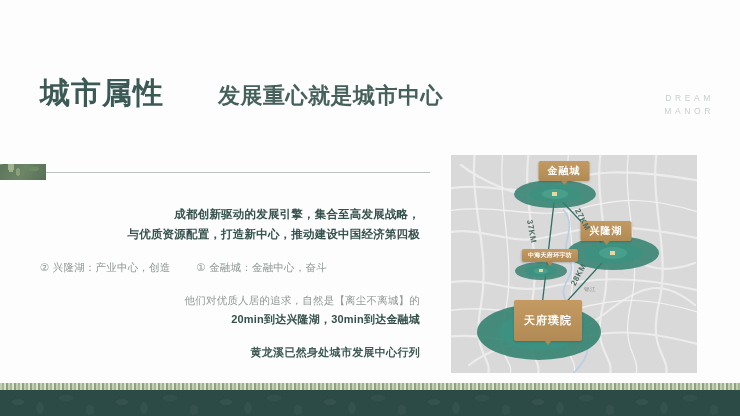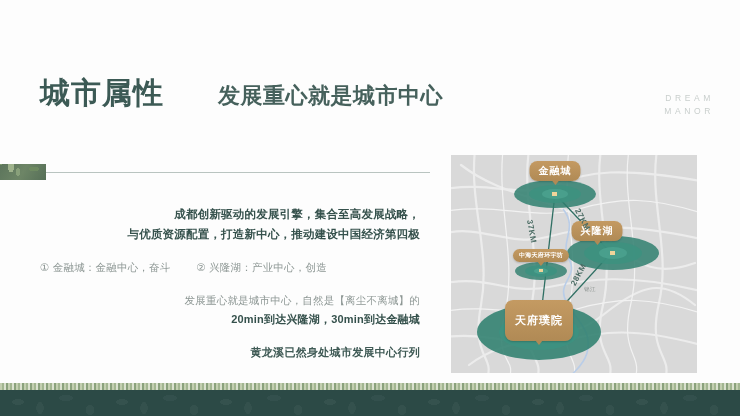--- a/index.html
+++ b/index.html
@@ -157,25 +157,26 @@
     background: #d9d9d9;
     overflow: hidden;
   }
   .map svg { display: block; }
 
   .map-label {
     position: absolute;
     transform: translate(-50%, 0);
     background: linear-gradient(180deg, #c49a62 0%, #b08a55 100%);
     color: #ffffff;
-    border-radius: 8px;
+    border-radius: 2px;
     white-space: nowrap;
     font-weight: 700;
     text-align: center;
     box-shadow: 0 1px 2px rgba(0,0,0,0.18);
+    margin-left: 9px;
   }
   .map-label::after {
     content: "";
     position: absolute;
     left: 50%;
     bottom: -4px;
     margin-left: -4px;
     border-left: 4px solid transparent;
     border-right: 4px solid transparent;
     border-top: 5px solid #b08a55;
@@ -255,27 +256,27 @@
     <div class="divider-line"></div>
   </div>
 
   <div class="body-copy">
     <p class="para lead">成都创新驱动的发展引擎，集合至高发展战略，</p>
     <p class="para lead">与优质资源配置，打造新中心，推动建设中国经济第四极</p>
 
     <div class="gap-a"></div>
 
     <div class="pts">
+      <span>② 兴隆湖：产业中心，创造</span>
       <span>① 金融城：金融中心，奋斗</span>
-      <span>② 兴隆湖：产业中心，创造</span>
     </div>
 
     <div class="gap-b"></div>
 
-    <p class="para muted">发展重心就是城市中心，自然是【离尘不离城】的</p>
+    <p class="para muted">他们对优质人居的追求，自然是【离尘不离城】的</p>
     <p class="para strong-line">20min到达兴隆湖，30min到达金融城</p>
 
     <div class="gap-b"></div>
 
     <p class="para final-line">黄龙溪已然身处城市发展中心行列</p>
   </div>
 
   <div class="map">
     <svg width="246" height="218" viewBox="0 0 246 218">
       <rect x="0" y="0" width="246" height="218" fill="#d9d9d9"></rect>

